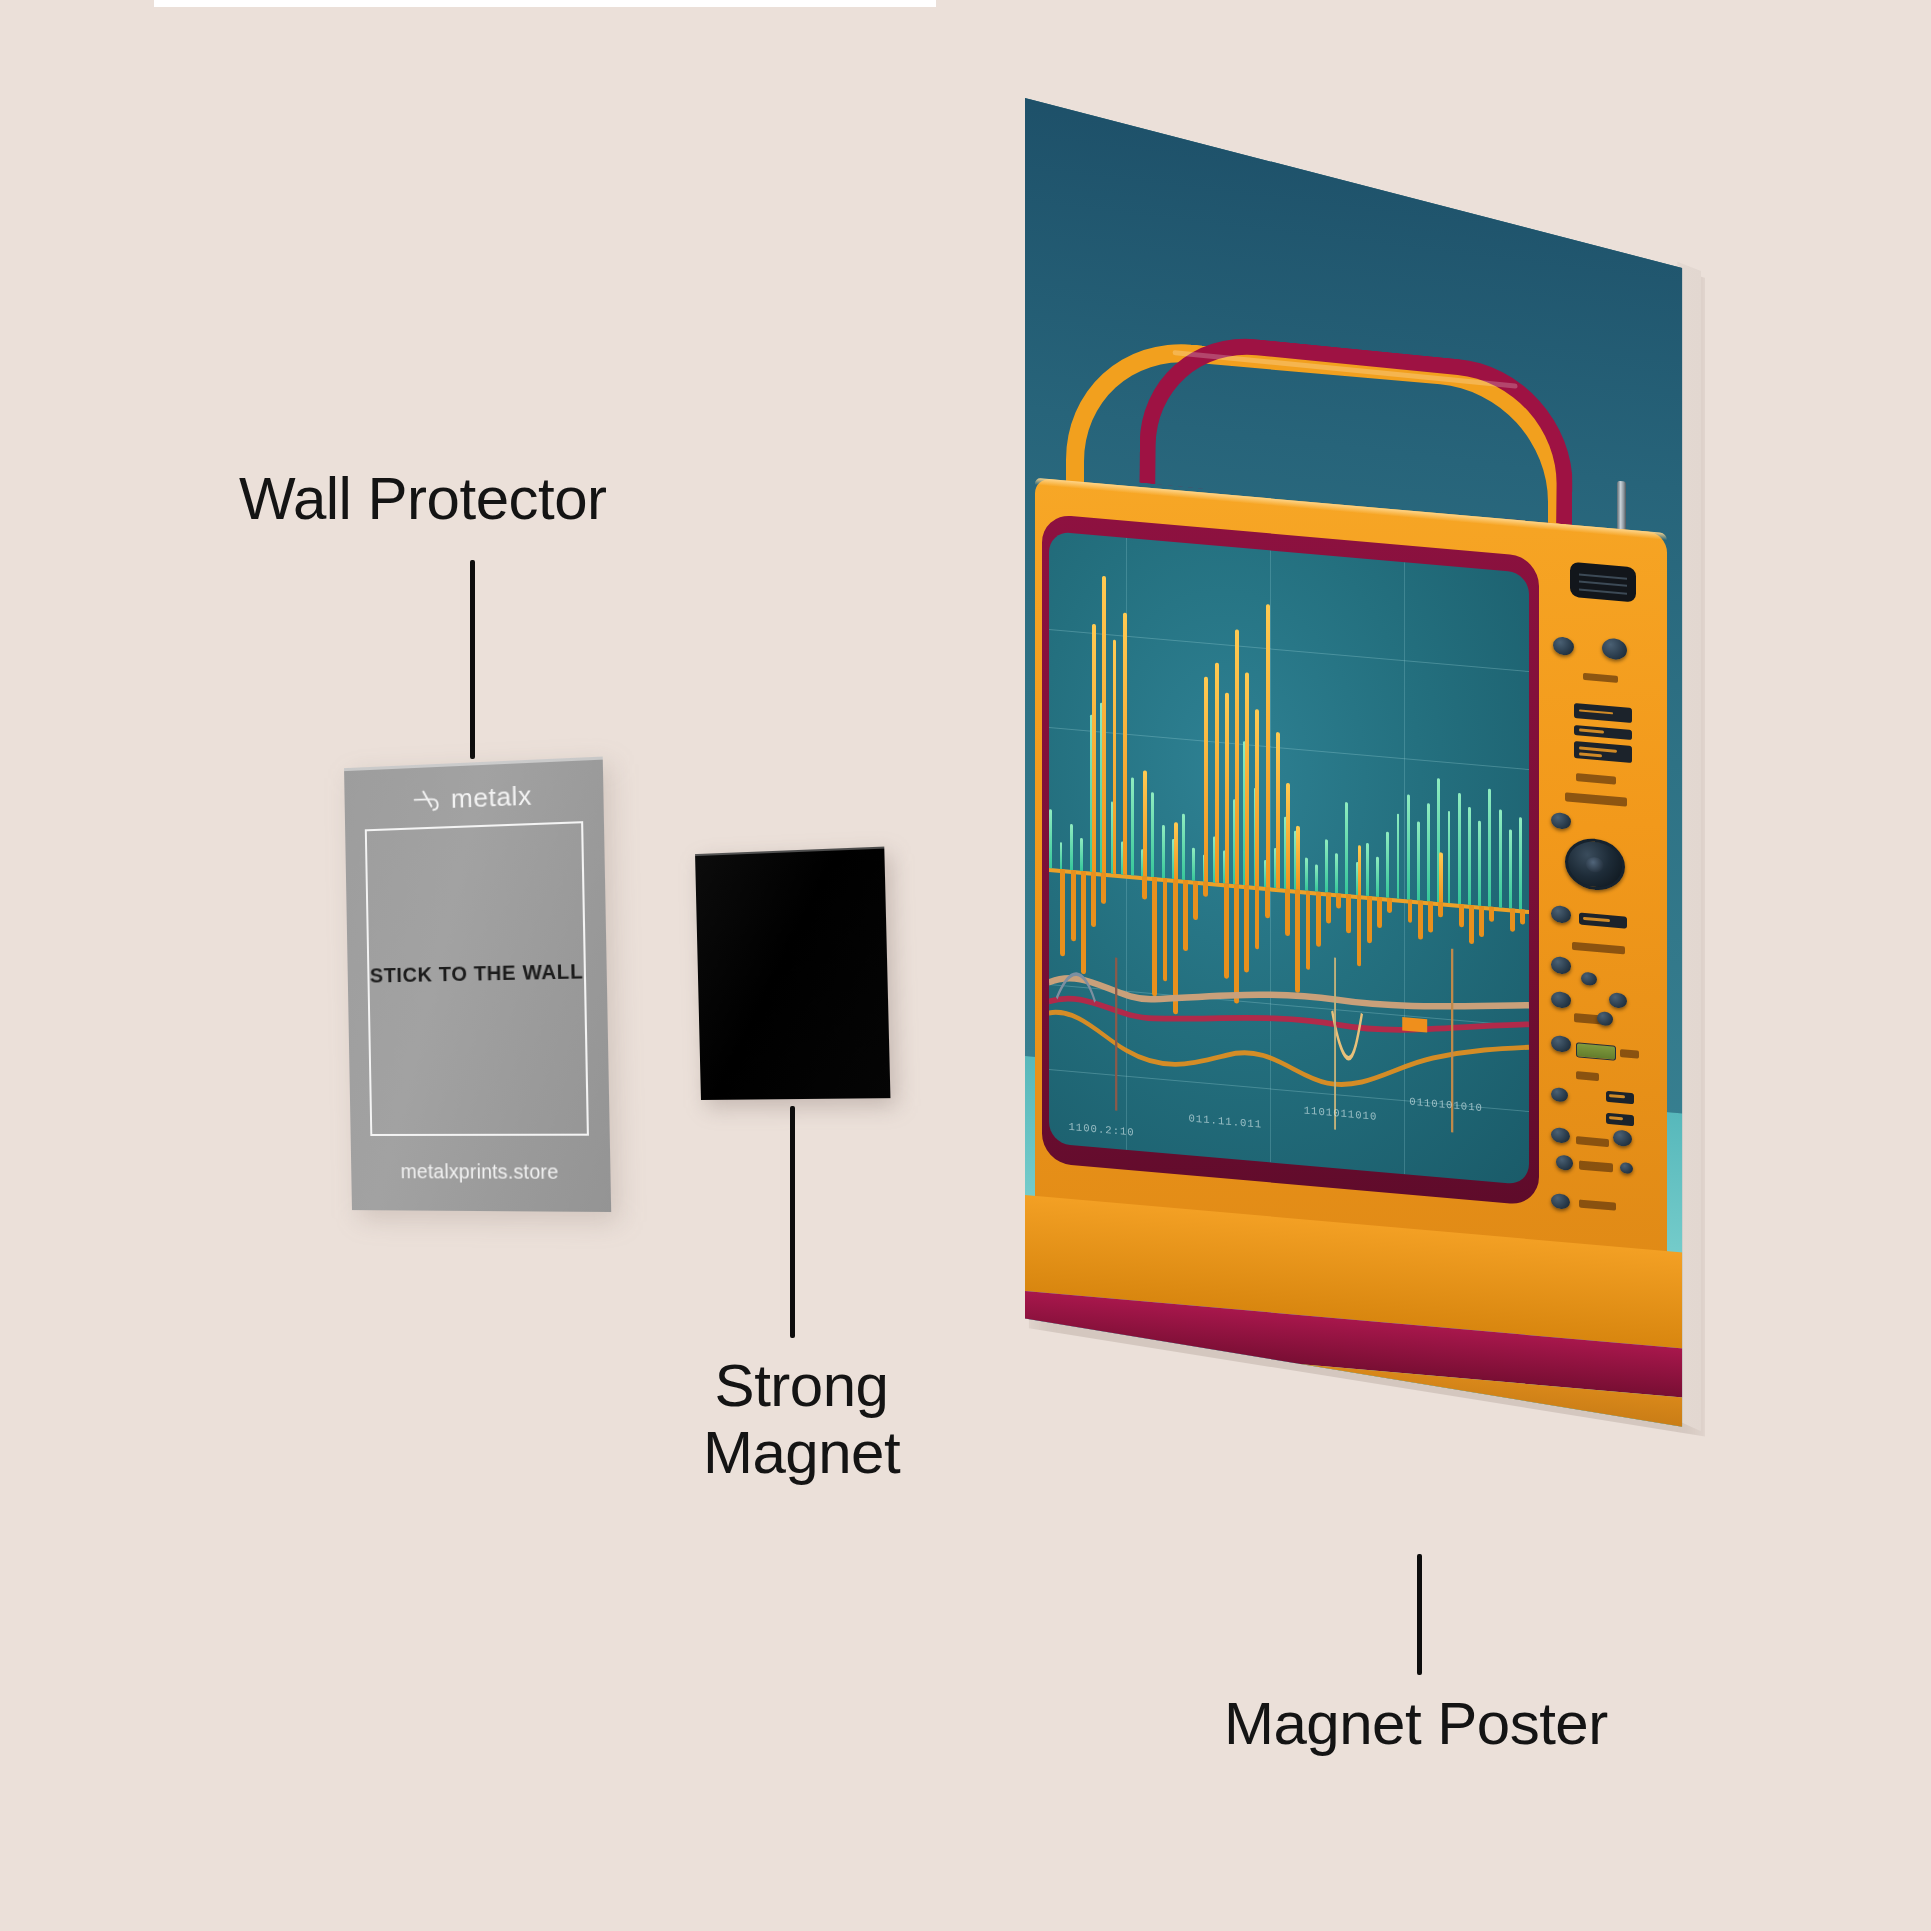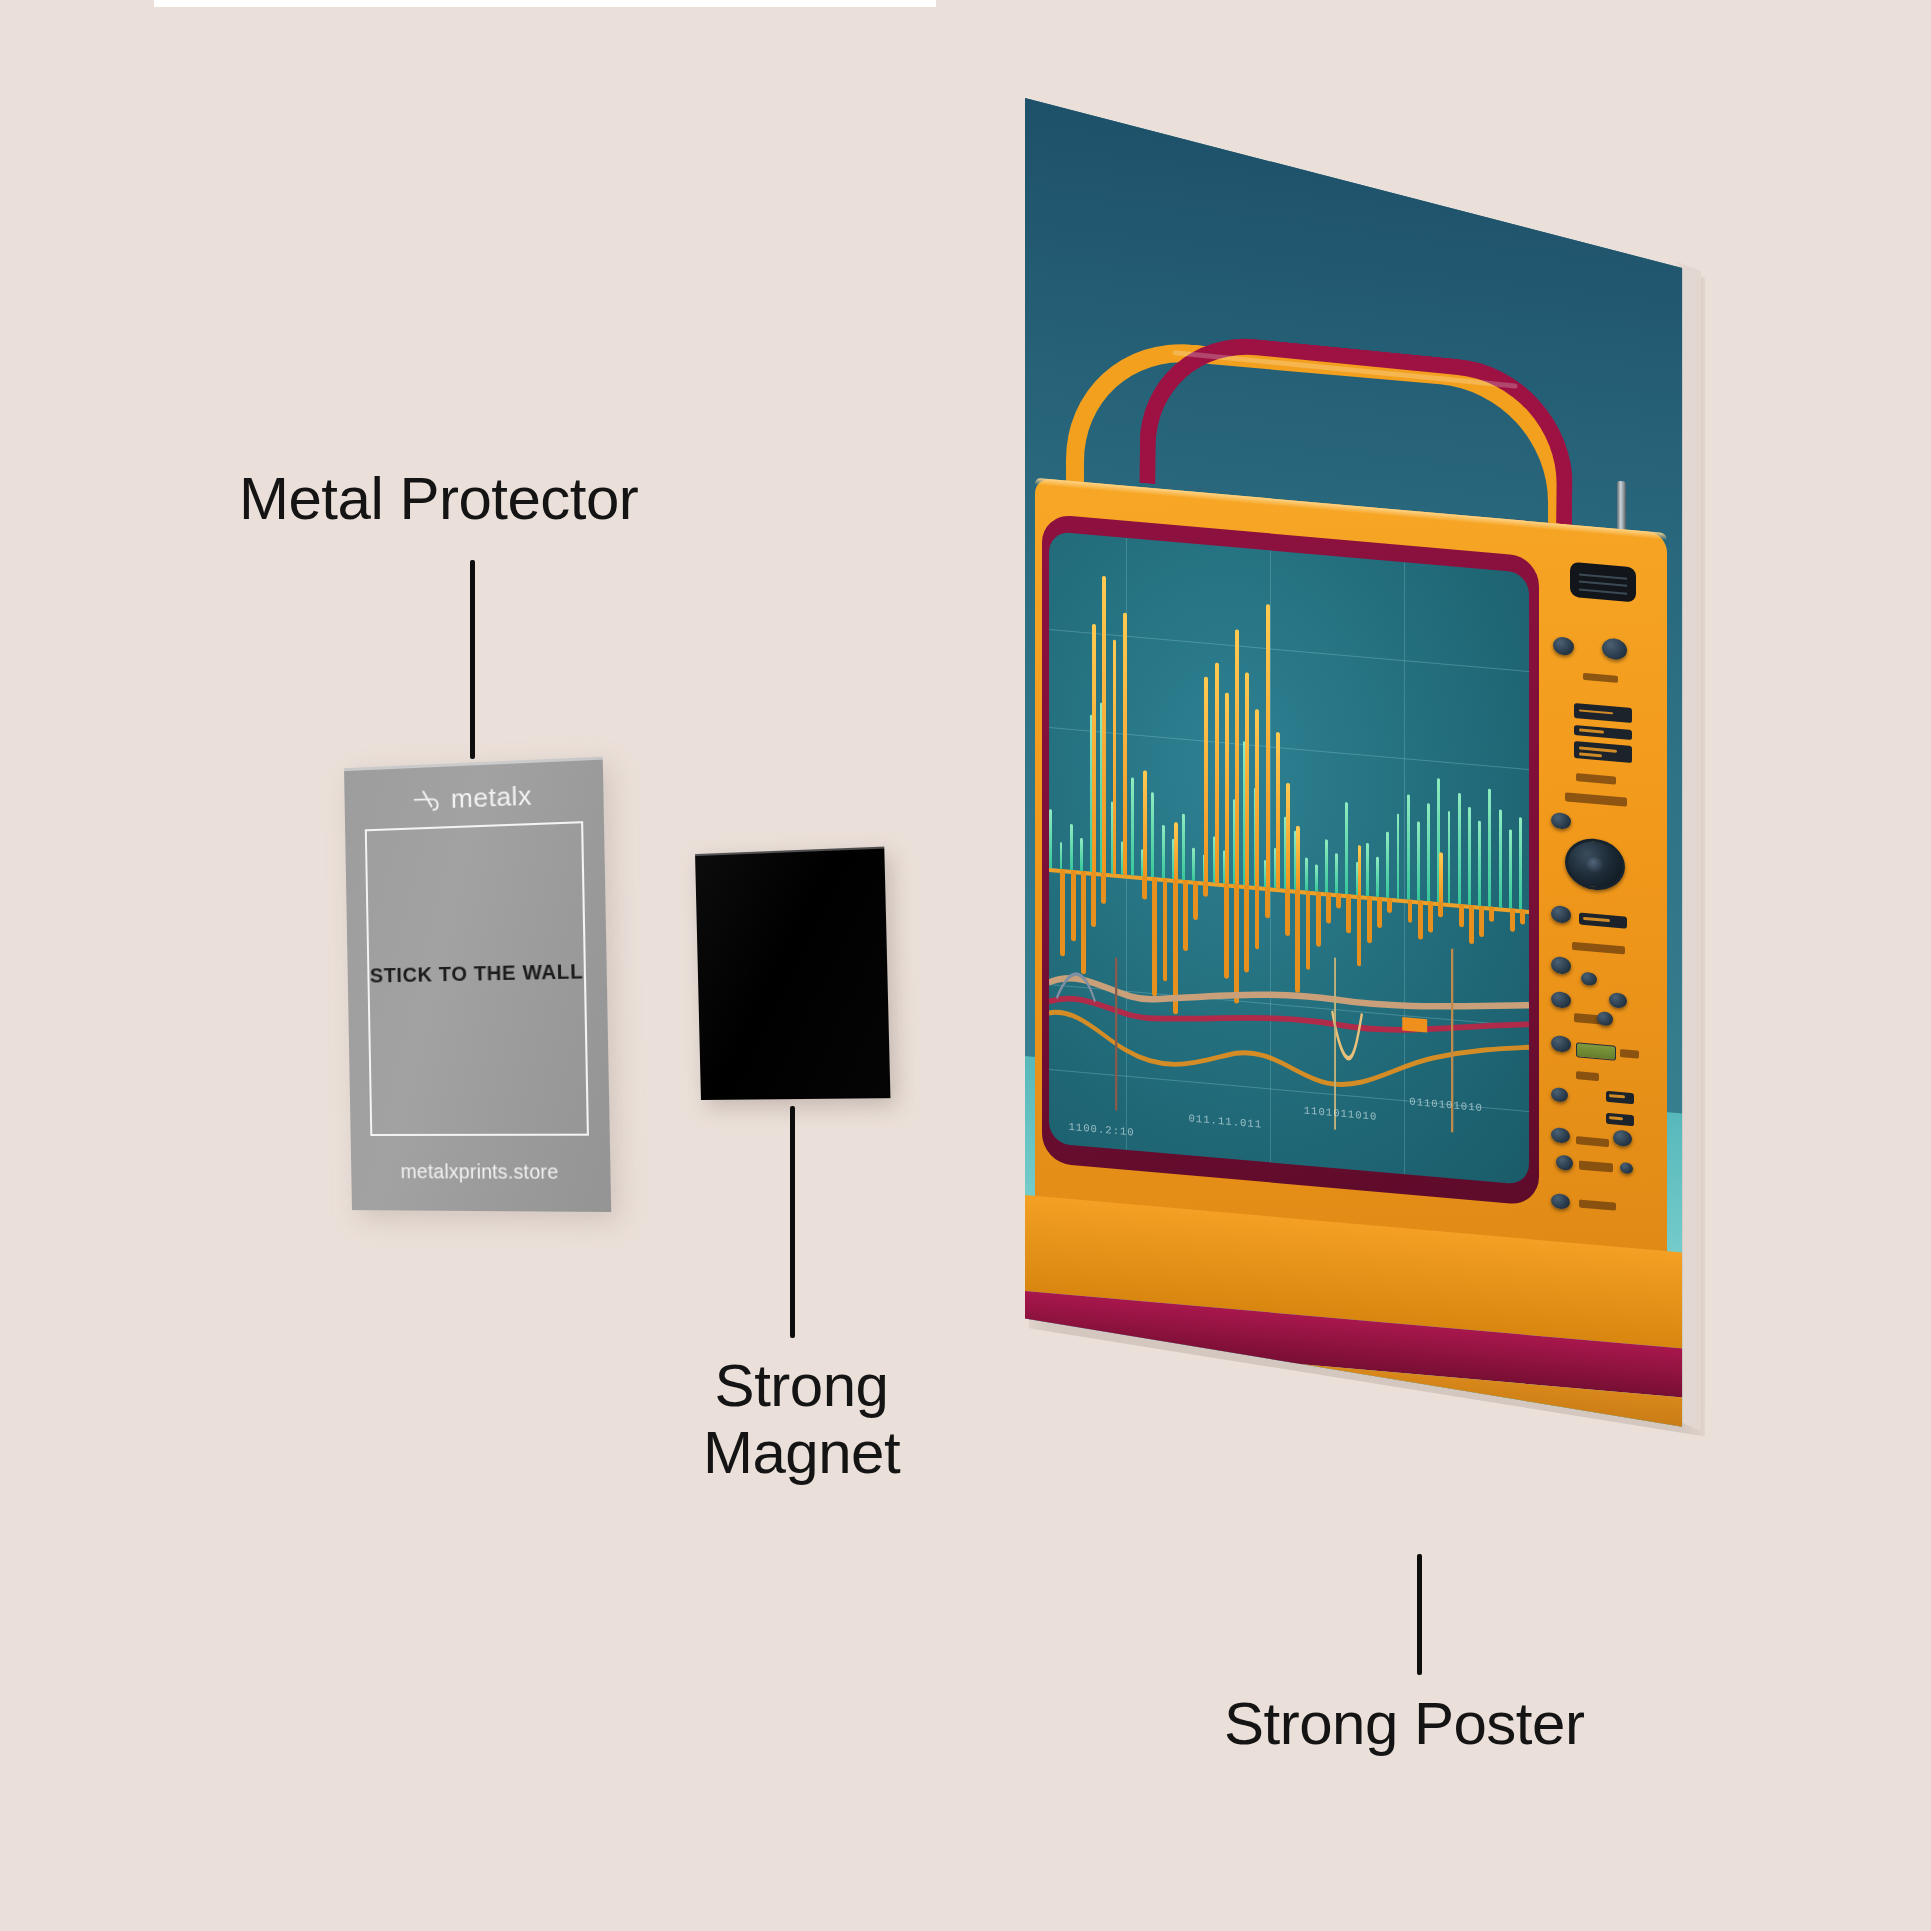--- a/index.html
+++ b/index.html
@@ -336,21 +336,21 @@
     background:#1a383f;
     border-radius:3.9px;
     transform:rotate(2deg);
   }
 </style>
 </head>
 <body>
 
 <div class="top-strip"></div>
 
-<div class="callout-label" style="left:239px; top:465px;">Metal Protector</div>
+<div class="callout-label" style="left:239px; top:465px;">Wall Protector</div>
 <div class="leader" style="left:470px; top:560px; height:199px;"></div>
 
 <div class="protector-wrap">
   <div class="protector-shadow"></div>
   <div class="protector-card">
 
     <div class="pc-logo">
       <svg class="pc-mark" viewBox="0 0 34 28">
         <path d="M2 13 L20 13" stroke="#f2f2f2" stroke-width="2.2" fill="none" stroke-linecap="round"></path>
         <path d="M12 4 L21 21" stroke="#f2f2f2" stroke-width="2.2" fill="none" stroke-linecap="round"></path>
@@ -608,14 +608,14 @@
       <div class="band band-orange"></div>
       <div class="band band-crimson"></div>
       <div class="band band-orange2"></div>
       <div class="band band-dark"></div>
       <div class="foot"></div>
     </div>
   </div>
 </div>
 
 <div class="leader" style="left:1417px; top:1554px; height:121px;"></div>
-<div class="callout-label" style="left:1224px; top:1690px;">Strong Poster</div>
+<div class="callout-label" style="left:1224px; top:1690px;">Magnet Poster</div>
 
 
 </body></html>

